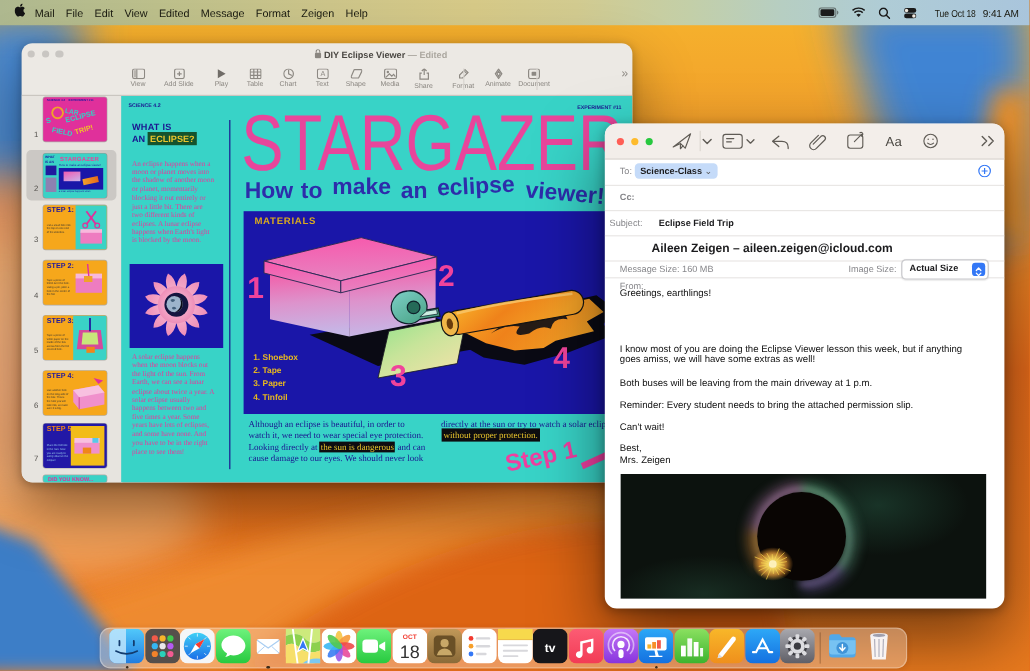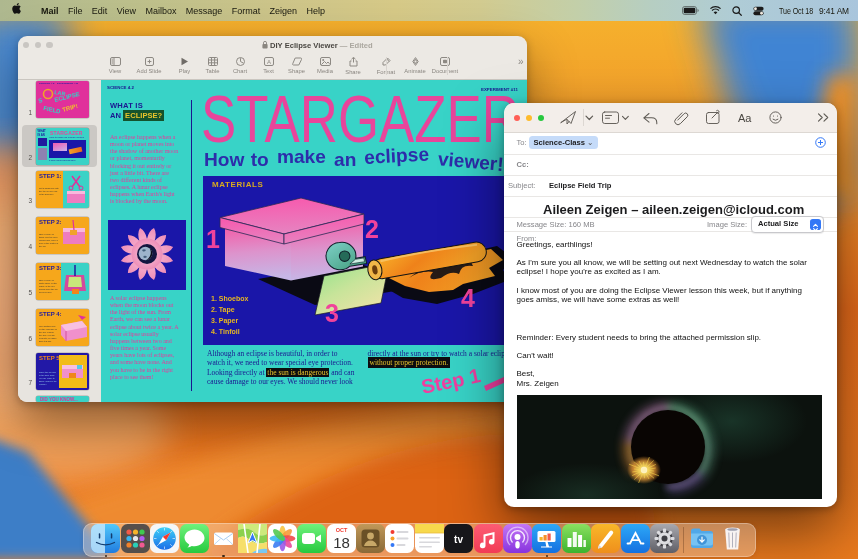--- a/index.html
+++ b/index.html
@@ -78,25 +78,25 @@
  <ellipse cx="2" cy="172" rx="22" ry="30" fill="#ec9579" filter="url(#b18)" opacity=".7"></ellipse>
  <path d="M0,559 L0,524 C150,474 290,424 440,404 L560,414 L560,559 Z" fill="#ef8c33" filter="url(#b10)" opacity=".95"></path>
  <path d="M195,559 C300,474 420,434 520,434 L645,454 L660,559 Z" fill="#d95a0e" filter="url(#b10)" opacity=".8"></path>
  <path d="M-15,436 L28,452 L92,530 L114,559 L-15,559 Z" fill="#3c7ec7" filter="url(#b6)"></path>
 </svg>
 
 <div id="menubar">
  <span class="apple"><svg width="11" height="13" viewBox="0 0 11 13">
           <path fill="#141414" d="M7.6,2.1c0.5-0.6,0.8-1.4,0.7-2.1C7.6,0.1,6.9,0.5,6.4,1C6,1.5,5.6,2.3,5.7,3C6.5,3.1,7.2,2.7,7.6,2.1z M8.3,3.2c-1.1-0.1-2,0.6-2.5,0.6C5.3,3.8,4.5,3.2,3.6,3.2c-1.1,0-2.2,0.7-2.8,1.7C-0.3,7,0.6,9.9,1.7,11.5c0.6,0.8,1.2,1.6,2.1,1.6c0.8,0,1.1-0.5,2.1-0.5c1,0,1.3,0.5,2.1,0.5c0.9,0,1.5-0.8,2-1.6c0.6-0.9,0.9-1.8,0.9-1.9c0,0-1.7-0.7-1.7-2.6c0-1.6,1.3-2.4,1.4-2.4C9.8,3.4,8.7,3.2,8.3,3.2z" transform="scale(0.82)"></path>
         </svg></span>
- <span class="mi" style="font-weight:bold;margin-left:12px;">Mail</span>
+ <span class="mi" style="font-weight:normal;margin-left:0;">Mail</span>
  <span class="mi">File</span>
  <span class="mi">Edit</span>
  <span class="mi">View</span>
- <span class="mi">Mailbox</span>
+ <span class="mi">Edited</span>
  <span class="mi">Message</span>
  <span class="mi">Format</span>
  <span class="mi">Zeigen</span>
  <span class="mi">Help</span>
  <span class="right">
   <span class="ic" style="margin-left:0;">
           <svg width="17" height="9" viewBox="0 0 17 9">
             <rect x="0.5" y="0.5" width="14" height="8" rx="2.2" fill="none" stroke="#222" stroke-opacity=".5"></rect>
             <rect x="1.7" y="1.7" width="11.6" height="5.6" rx="1.2" fill="#1a1a1a"></rect>
             <path d="M15.5,2.8 a1.8,1.8 0 0 1 0,3.4 z" fill="#222" fill-opacity=".5"></path>
@@ -434,36 +434,36 @@
   <div class="abs" style="left:24.5px;top:32.5px;height:13px;background:#c5dbf9;border-radius:3.5px;padding:0 5px;font-size:7.6px;font-weight:bold;color:#1b1b1d;line-height:13px;">Science-Class <span style="font-weight:normal;color:#555;">⌄</span></div>
   <svg class="abs" width="11" height="11" viewBox="0 0 11 11" style="left:311px;top:34px;">
           <circle cx="5.5" cy="5.5" r="4.8" fill="none" stroke="#3478f6" stroke-width="1"></circle>
           <line x1="5.5" y1="3" x2="5.5" y2="8" stroke="#3478f6" stroke-width="1"></line>
           <line x1="3" y1="5.5" x2="8" y2="5.5" stroke="#3478f6" stroke-width="1"></line>
         </svg>
   <span class="abs" style="left:12.5px;top:56.5px;font-size:7.6px;color:#86868a;font-weight:bold;">Cc:</span>
   <span class="abs" style="left:4px;top:78px;font-size:7.6px;color:#86868a;">Subject:</span>
   <span class="abs mval" style="left:45px;top:78px;font-size:7.6px;">Eclipse Field Trip</span>
   <span class="abs" style="left:12.5px;top:99px;font-size:7.6px;color:#86868a;margin-top:32px;">From:</span>
-  <span class="abs mval" style="left:39px;top:99px;font-size:13px;">Aileen Zeigen – aileen.zeigen@icloud.com</span>
+  <span class="abs mval" style="left:39px;top:99px;font-size:10px;">Aileen Zeigen – aileen.zeigen@icloud.com</span>
   <span class="abs" style="left:12.5px;top:116.5px;font-size:7.6px;color:#86868a;">Message Size: 160 MB</span>
   <span class="abs" style="left:203px;top:116.5px;font-size:7.6px;color:#86868a;">Image Size:</span>
   <div class="abs" style="left:247px;top:113px;width:71px;height:15px;background:#fff;border:0.8px solid #c8c8cc;border-radius:4px;box-shadow:0 0.5px 1px rgba(0,0,0,.08);">
    <span style="position:absolute;left:6px;top:2.2px;font-size:7.6px;font-weight:bold;color:#1b1b1d;">Actual Size</span>
    <div style="position:absolute;right:2px;top:1.8px;width:11px;height:11px;background:#3478f6;border-radius:2.8px;">
     <svg width="11" height="11" viewBox="0 0 11 11">
               <path d="M3.6,4.4 L5.5,2.3 L7.4,4.4 M3.6,6.6 L5.5,8.7 L7.4,6.6" fill="none" stroke="#fff" stroke-width="1.1" stroke-linecap="round" stroke-linejoin="round"></path>
             </svg>
    </div>
   </div>
  </div>
  <div id="ml-body">
   <p style="top:9px;">Greetings, earthlings!</p>
-  <p style="top:27.3px;">As I'm sure you all know, we will be setting out next Wednesday to watch the solar<br>eclipse! I hope you're as excited as I am.</p>
   <p style="top:55.3px;">I know most of you are doing the Eclipse Viewer lesson this week, but if anything<br>goes amiss, we will have some extras as well!</p>
+  <p style="top:84px;">Both buses will be leaving from the main driveway at 1 p.m.</p>
   <p style="top:102.1px;">Reminder: Every student needs to bring the attached permission slip.</p>
   <p style="top:120.5px;">Can't wait!</p>
   <p style="top:138.9px;">Best,<br>Mrs. Zeigen</p>
   <svg class="abs" width="305" height="104" viewBox="0 0 305 104" style="left:12.5px;top:164.3px;">
    <defs>
     <radialGradient id="hazeTR" cx="0.5" cy="0.5" r="0.5">
               <stop offset="0" stop-color="#2e6b52" stop-opacity=".75"></stop>
               <stop offset="1" stop-color="#2e6b52" stop-opacity="0"></stop>
             </radialGradient>
     <radialGradient id="hazeBL" cx="0.5" cy="0.5" r="0.5">

